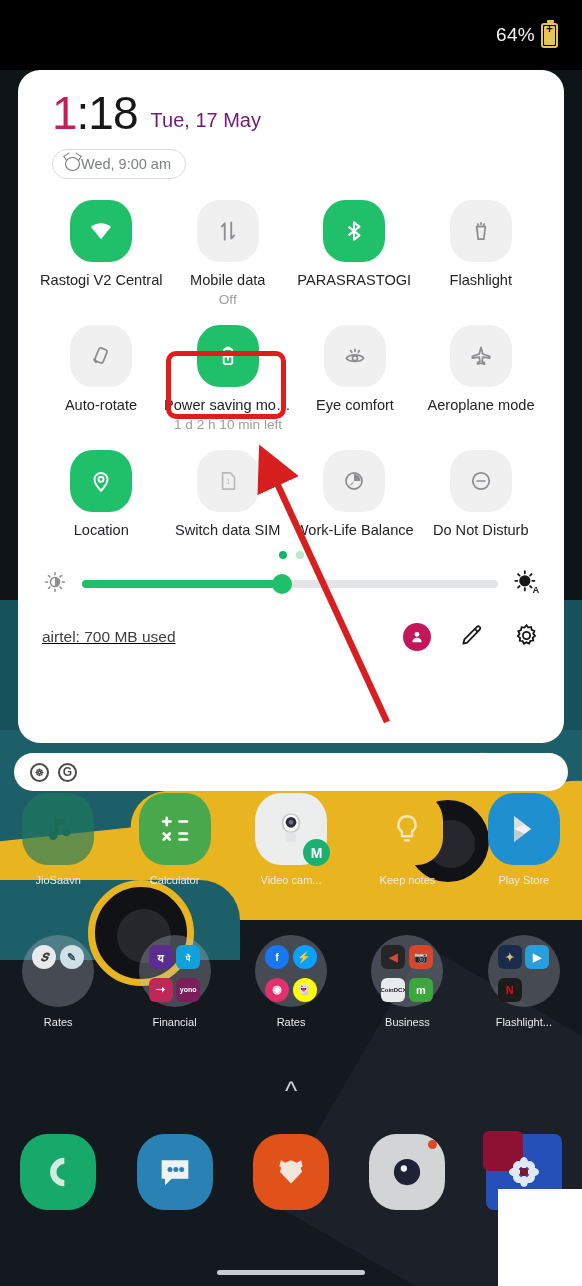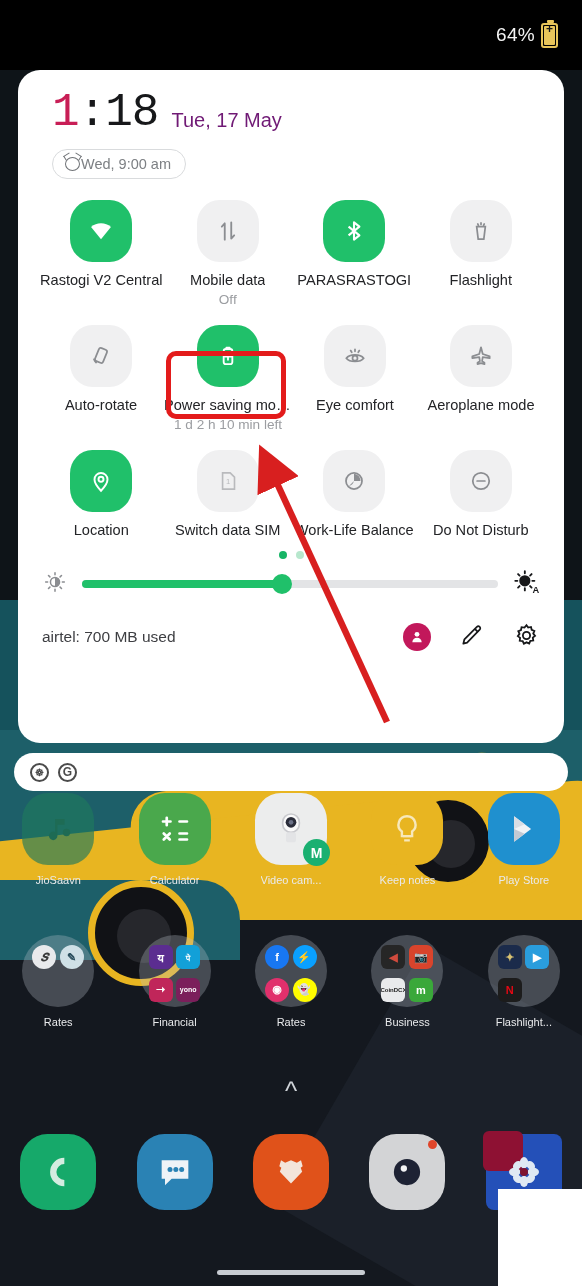--- a/index.html
+++ b/index.html
@@ -120,21 +120,21 @@
   .batt i::after { content:"+"; position:absolute; left:0; top:-4px; width:11px; text-align:center; color:#1a1a1a; font-size:12px; font-weight:bold; font-style:normal; }
 
   
   #qs-panel {
     position:absolute; left:18px; top:70px; width:546px; height:673px;
     background:#ffffff; border-radius:22px;
     padding:22px 20px 0 20px;
   }
 
   .clock-row { display:flex; align-items:flex-end; gap:13px; padding-left:14px; }
-  #clock-time { font-size:46px; line-height:.95; color:#17181a; letter-spacing:-1px;font-family:Liberation Mono, monospace; }
+  #clock-time { font-size:46px; line-height:.95; color:#17181a; letter-spacing:-1px; }
   #clock-time .hh { color:#c81e56; }
   #clock-date { font-size:20px; color:#701a75; padding-bottom:4px; }
 
   #alarm-chip {
     margin:13px 0 0 14px; display:inline-flex; align-items:center; gap:0;
     border:1px solid #d9dbdd; border-radius:16px; height:30px; padding:0 14px 0 11px;
   }
   #alarm-chip .lbl { font-size:14.5px; color:#7d8084; }
   .alarm-ic { width:17px; height:17px; position:relative; }
   .alarm-ic .bell { position:absolute; left:1px; top:2px; width:15px; height:14px; border:1.6px solid #6f7276; border-radius:50%; }
@@ -160,21 +160,21 @@
   .dot { width:8px; height:8px; border-radius:50%; background:#b7e7cd; }
   .dot.active { background:#16b566; }
 
   
   #brightness-row { display:flex; align-items:center; gap:14px; margin-top:9px; padding:0 4px; }
   #bright-track { flex:1; height:8px; border-radius:4px; background:#e3e4e6; position:relative; }
   #bright-fill { position:absolute; left:0; top:0; height:8px; border-radius:4px; background:#20c06a; }
   #bright-thumb { position:absolute; top:-6px; width:20px; height:20px; border-radius:50%; background:#20c06a; }
 
   
-  #qs-bottom { display:flex; align-items:center; margin-top:22px; padding:0 4px; }
+  #qs-bottom { display:flex; align-items:center; margin-top:22px; padding:0 4px;text-decoration:underline; }
   #data-usage { font-size:15.5px; color:#3d3e42; }
   #qs-actions { margin-left:auto; display:flex; align-items:center; gap:28px; }
   #avatar { width:28px; height:28px; border-radius:50%; background:#c2185b;
             display:flex; align-items:center; justify-content:center; }
 
   
   #highlight-box {
     position:absolute; left:166px; top:351px; width:120px; height:68px;
     border:5px solid #e31b1b; border-radius:10px; pointer-events:none;
   }

